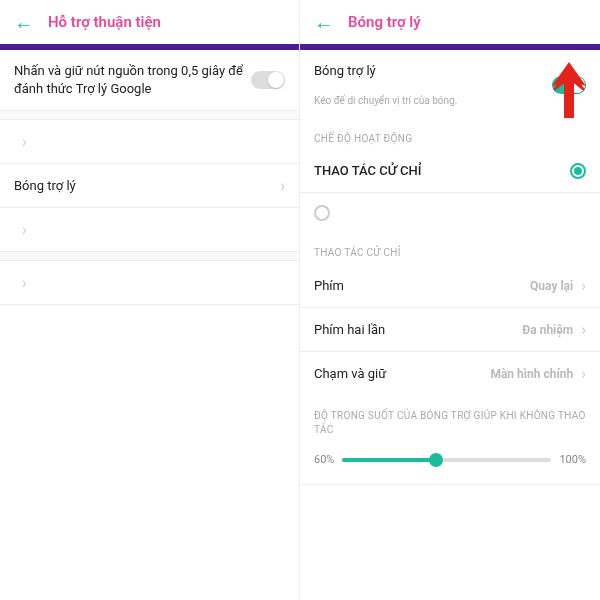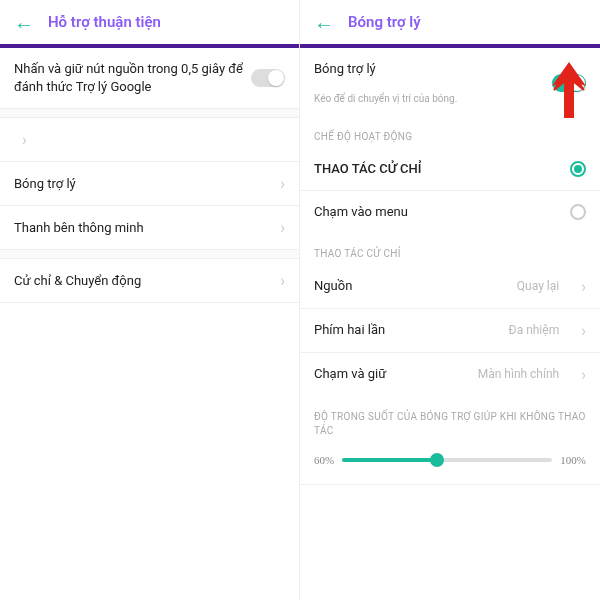--- a/index.html
+++ b/index.html
@@ -1,42 +1,42 @@
 <!DOCTYPE html>
 <html><head>
 <meta charset="utf-8">
 <style>
 * { margin: 0; padding: 0; box-sizing: border-box; font-family: -apple-system, BlinkMacSystemFont, "Segoe UI", Roboto, sans-serif; }
 body { display: flex; width: 600px; height: 600px; background: #fff; }
 .screen { width: 300px; height: 600px; background: #fff; position: relative; overflow: hidden; }
 .screen.left { border-right: 1px solid #eee; }
 .header { display: flex; align-items: center; padding: 10px 14px; }
 .back { color: #1abc9c; font-size: 20px; margin-right: 14px; cursor: pointer; }
-.title { font-size: 15px; font-weight: 600; color: #8b5cf6; }
-.section { border-top: 4px solid #4c1d95; }
+.title { font-size: 15px; font-weight: 600; color: #ec4899; }
+.section { border-top: 6px solid #4c1d95; }
 .row { display: flex; align-items: center; justify-content: space-between; padding: 12px 14px; position: relative; }
 .row.clickable { cursor: pointer; }
 .row-left { flex: 1; }
 .row-title { font-size: 13px; color: #222; line-height: 1.4; }
 .row-sub { font-size: 10px; color: #aaa; margin-top: 14px; line-height: 1.3; }
 .chev { color: #ccc; font-size: 16px; margin-left: 8px; }
 .divider { height: 1px; background: #eee; }
 .toggle { width: 34px; height: 18px; background: #ddd; border-radius: 9px; position: relative; cursor: pointer; }
 .toggle.on { background: #1abc9c; }
 .toggle .knob { width: 16px; height: 16px; background: #fff; border-radius: 50%; position: absolute; top: 1px; left: 1px; box-shadow: 0 1px 2px rgba(0,0,0,.2); }
 .toggle.on .knob { left: 17px; }
 .toggle.off .knob { left: 17px; background: #fff; }
 .toggle.off { background: #ddd; }
 .group-label { font-size: 10px; color: #aaa; padding: 14px 14px 6px; text-transform: uppercase; letter-spacing: 0.3px; }
 .radio { width: 16px; height: 16px; border: 2px solid #ccc; border-radius: 50%; position: relative; }
 .radio.selected { border-color: #1abc9c; }
 .radio.selected::after { content: ''; width: 8px; height: 8px; background: #1abc9c; border-radius: 50%; position: absolute; top: 2px; left: 2px; }
-.value-text { font-size: 12px; color: #bbb; margin-right: 14px; }
+.value-text { font-size: 12px; color: #bbb; margin-right: 0; font-weight: bold; }
 .slider-row { padding: 10px 14px; display: flex; align-items: center; }
-.slider-label { font-size: 11px; color: #888; font-family: Liberation Serif, serif; }
+.slider-label { font-size: 11px; color: #888; }
 .slider-track { flex: 1; height: 4px; background: #ddd; border-radius: 2px; margin: 0 8px; position: relative; }
 .slider-fill { height: 100%; background: #1abc9c; border-radius: 2px; }
 .slider-thumb { width: 14px; height: 14px; background: #1abc9c; border-radius: 50%; position: absolute; top: -5px; transform: translateX(-50%); }
 .arrow-annotation { position: absolute; top: 60px; right: 6px; width: 50px; height: 60px; pointer-events: none; z-index: 10; }
 .spacer { height: 10px; background: #fafafa; border-top: 1px solid #eee; border-bottom: 1px solid #eee; }
 </style>
 </head>
 <body>
 
 <div class="screen left">
@@ -61,28 +61,26 @@
   <div class="row clickable">
     <span class="chev">›</span>
   </div>
   <div class="divider"></div>
   <div class="row clickable">
     <div class="row-title">Bóng trợ lý</div>
     <span class="chev">›</span>
   </div>
   <div class="divider"></div>
   <div class="row clickable">
-    <div class="row-title">Thanh bên thông minh</div>
     <span class="chev">›</span>
   </div>
 
   <div class="spacer"></div>
 
   <div class="row clickable">
-    <div class="row-title">Cử chỉ &amp; Chuyển động</div>
     <span class="chev">›</span>
   </div>
   <div class="divider"></div>
 </div>
 
 <div class="screen">
   <div class="header">
     <span class="back">←</span>
     <span class="title">Bóng trợ lý</span>
   </div>
@@ -99,27 +97,26 @@
     </div>
   </div>
 
   <div class="group-label">CHẾ ĐỘ HOẠT ĐỘNG</div>
   <div class="row clickable">
     <div class="row-title" style="font-weight:500">THAO TÁC CỬ CHỈ</div>
     <div class="radio selected"></div>
   </div>
   <div class="divider"></div>
   <div class="row clickable">
-    <div class="row-title">Chạm vào menu</div>
     <div class="radio"></div>
   </div>
 
   <div class="group-label">THAO TÁC CỬ CHỈ</div>
   <div class="row clickable">
-    <div class="row-title">Nguồn</div>
+    <div class="row-title">Phím</div>
     <div style="display:flex;align-items:center">
       <span class="value-text">Quay lại</span>
       <span class="chev">›</span>
     </div>
   </div>
   <div class="divider"></div>
   <div class="row clickable">
     <div class="row-title">Phím hai lần</div>
     <div style="display:flex;align-items:center">
       <span class="value-text">Đa nhiệm</span>

